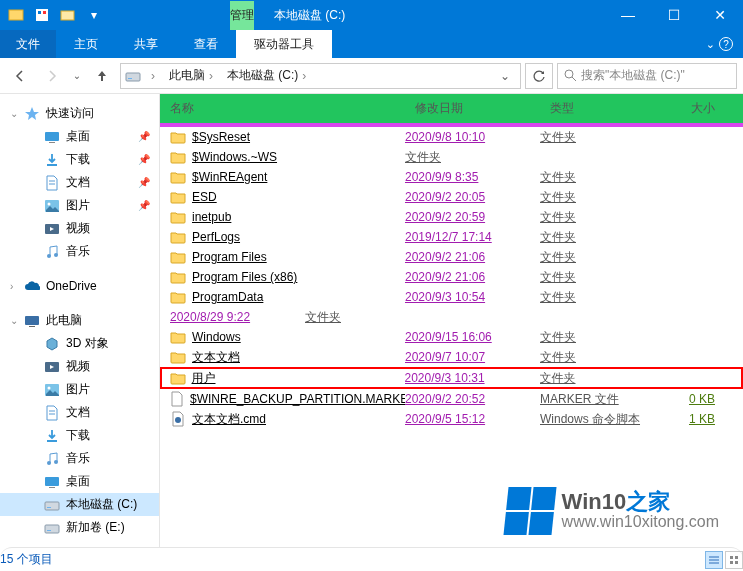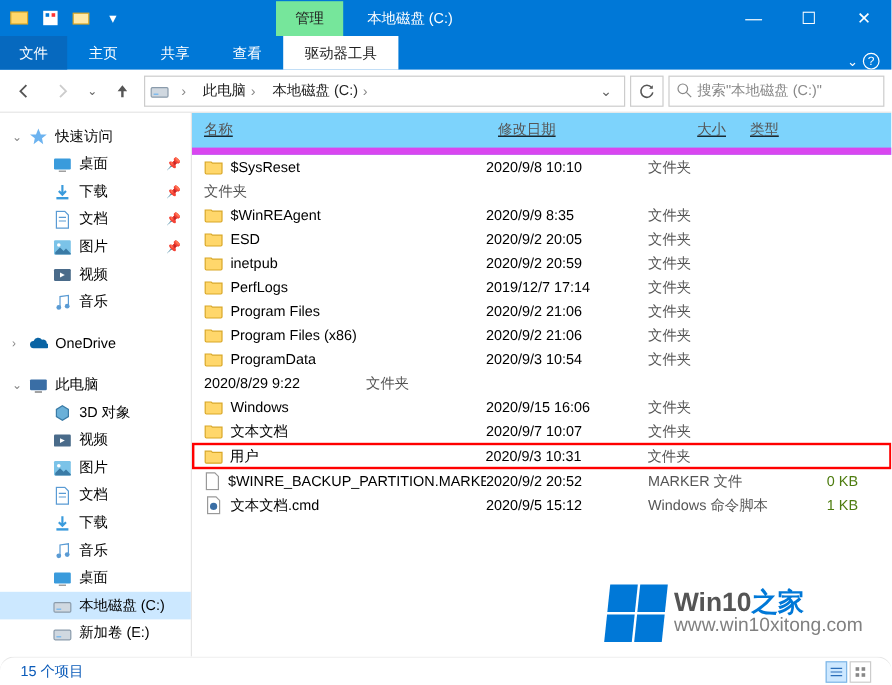--- a/index.html
+++ b/index.html
@@ -2,27 +2,27 @@
 <html><head>
 <meta charset="utf-8">
 <style>
 * { margin: 0; padding: 0; box-sizing: border-box; font-family: 'Microsoft YaHei', 'Segoe UI', sans-serif; }
 body { background: #fff; font-size: 12px; width: 743px; height: 571px; overflow: hidden; position: relative; }
 
 .titlebar { height: 30px; background: #0078d7; display: flex; align-items: center; color: #fff; }
 .titlebar .qat { display: flex; align-items: center; gap: 2px; padding: 0 4px; }
 .titlebar .qat .qat-btn { width: 24px; height: 24px; display: flex; align-items: center; justify-content: center; }
 .titlebar .tab-group { display: flex; align-items: flex-end; margin-left: 120px; height: 100%; }
-.titlebar .ribbon-tab { padding: 6px 16px; font-size: 12px; }
+.titlebar .ribbon-tab { padding: 6px 0; font-size: 12px; }
 .titlebar .ribbon-tab.contextual { background: #76e69b; color: #222; }
 .titlebar .title-text { margin-left: 20px; font-size: 12px; }
 .titlebar .win-controls { margin-left: auto; display: flex; }
 .titlebar .win-btn { width: 46px; height: 30px; display: flex; align-items: center; justify-content: center; font-size: 14px; }
 
-.ribbon { height: 28px; background: #0078d7; display: flex; align-items: flex-end; color: #fff; }
+.ribbon { height: 28px; background: #0078d7; display: flex; align-items: center; color: #fff; }
 .ribbon .file-tab { background: #0669bf; padding: 0 16px; height: 28px; display: flex; align-items: center; }
 .ribbon .tab { padding: 0 18px; height: 28px; display: flex; align-items: center; cursor: pointer; }
 .ribbon .tab.tools { background: #fff; color: #222; }
 .ribbon .expand { margin-left: auto; padding: 0 10px; display: flex; align-items: center; gap: 4px; }
 
 .navbar { height: 36px; display: flex; align-items: center; gap: 4px; padding: 2px 6px; border-bottom: 1px solid #e5e5e5; }
 .nav-btn { width: 28px; height: 28px; display: flex; align-items: center; justify-content: center; color: #666; }
 .nav-btn.disabled { color: #ccc; }
 .address-bar { flex: 1; height: 26px; border: 1px solid #ccc; display: flex; align-items: center; padding: 0 4px; gap: 4px; }
 .address-bar .crumb { display: flex; align-items: center; gap: 2px; padding: 2px 4px; color: #222; }
@@ -36,36 +36,36 @@
 .sidebar-group { margin-bottom: 12px; }
 .sidebar-item { display: flex; align-items: center; padding: 3px 8px 3px 18px; gap: 6px; cursor: pointer; }
 .sidebar-item.header { font-weight: normal; padding-left: 10px; }
 .sidebar-item.header .chevron { color: #888; font-size: 10px; width: 8px; }
 .sidebar-item.child { padding-left: 44px; }
 .sidebar-item.selected { background: #cce8ff; }
 .sidebar-item .pin { margin-left: auto; color: #888; font-size: 10px; }
 .icon-sm { width: 16px; height: 16px; display: flex; align-items: center; justify-content: center; }
 
 .filelist { flex: 1; display: flex; flex-direction: column; overflow: hidden; }
-.col-headers { display: flex; border-bottom: 6px solid #d946ef; background: #7dd3fc; text-decoration: underline; }
+.col-headers { display: flex; border-bottom: 4px solid #d946ef; background: #22c55e; }
 .col-headers .col { padding: 6px 10px; color: #555; font-size: 12px; }
 .col-name { width: 245px; }
 .col-date { width: 135px; }
 .col-type { width: 110px; }
 .col-size { width: 75px; text-align: right; }
 .rows { overflow-y: auto; flex: 1; }
 .row { display: flex; align-items: center; height: 20px; padding: 0 0 0 10px; }
 .row.highlighted { border: 2.5px solid #f00; height: 22px; padding-left: 7.5px; }
-.row .cell { padding: 0 10px 0 0; white-space: nowrap; overflow: hidden; text-overflow: ellipsis; }
+.row .cell { padding: 0 10px 0 0; white-space: nowrap; overflow: hidden; text-overflow: ellipsis; text-decoration: underline; }
 .row .cell.name { width: 235px; display: flex; align-items: center; gap: 6px; }
-.row .cell.date { width: 135px; color: #000000; }
+.row .cell.date { width: 135px; color: #a21caf; }
 .row .cell.type { width: 110px; color: #555; }
 .row .cell.size { width: 75px; text-align: right; color: #4d7c0f; }
 
-.statusbar { height: 24px; border-top: 1px solid #e5e5e5; display: flex; align-items: center; padding: 0 17px; color: #0b5bb9; font-size: 12px; border-radius: 12px; }
+.statusbar { height: 24px; border-top: 1px solid #e5e5e5; display: flex; align-items: center; padding: 0 0; color: #0b5bb9; font-size: 12px; border-radius: 12px; }
 .statusbar .views { margin-left: auto; display: flex; gap: 2px; }
 .statusbar .view-btn { width: 18px; height: 18px; border: 1px solid #ccc; display: flex; align-items: center; justify-content: center; }
 .statusbar .view-btn.active { background: #cde8ff; border-color: #7fb6e6; }
 
 .watermark { position: absolute; right: 24px; bottom: 36px; display: flex; align-items: center; gap: 8px; }
 .watermark .winlogo { width: 48px; height: 48px; display: grid; grid-template: 1fr 1fr / 1fr 1fr; gap: 2px; transform: skewX(-6deg); }
 .watermark .winlogo div { background: #0078d7; }
 .watermark .brand { color: #555; }
 .watermark .brand .big { font-size: 22px; font-weight: bold; line-height: 1; }
 .watermark .brand .big .accent { color: #0078d7; }
@@ -353,38 +353,46 @@
             </svg>
           </span>
           <span>新加卷 (E:)</span>
         </div>
       </div>
   </div>
   <div class="filelist">
     <div class="col-headers">
       <div class="col col-name">名称</div>
       <div class="col col-date">修改日期</div>
+      <div class="col col-type">类型</div>
       <div class="col col-size">大小</div>
-      <div class="col col-type">类型</div>
     </div>
     <div class="rows" id="rows">
         <div class="row ">
     <div class="cell name">
             <span class="icon-sm">
               <svg width="16" height="14">
                 <path d="M1 3h5l1 1h8v8a1 1 0 0 1-1 1H2a1 1 0 0 1-1-1z" fill="#ffd76b" stroke="#d9a727"></path>
               </svg>
             </span>
             <span>$SysReset</span>
           </div>
     <div class="cell date">2020/9/8 10:10</div>
     <div class="cell type">文件夹</div>
     <div class="cell size"></div>
   </div>
         <div class="row ">
+    <div class="cell name">
+            <span class="icon-sm">
+              <svg width="16" height="14">
+                <path d="M1 3h5l1 1h8v8a1 1 0 0 1-1 1H2a1 1 0 0 1-1-1z" fill="#ffd76b" stroke="#d9a727"></path>
+              </svg>
+            </span>
+            <span>$Windows.~WS</span>
+          </div>
     <div class="cell type">文件夹</div>
     <div class="cell size"></div>
   </div>
         <div class="row ">
     <div class="cell name">
             <span class="icon-sm">
               <svg width="16" height="14">
                 <path d="M1 3h5l1 1h8v8a1 1 0 0 1-1 1H2a1 1 0 0 1-1-1z" fill="#ffd76b" stroke="#d9a727"></path>
               </svg>
             </span>

